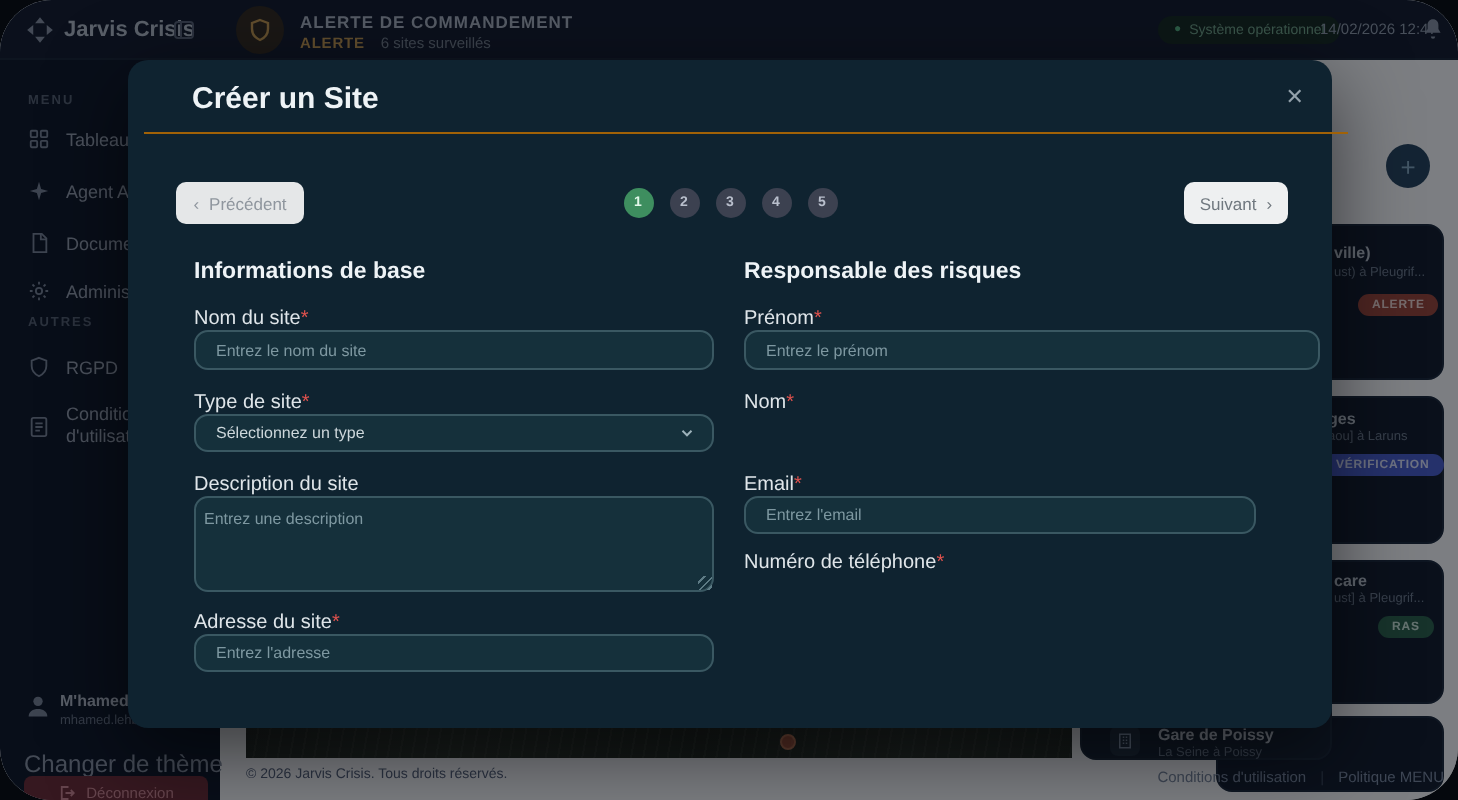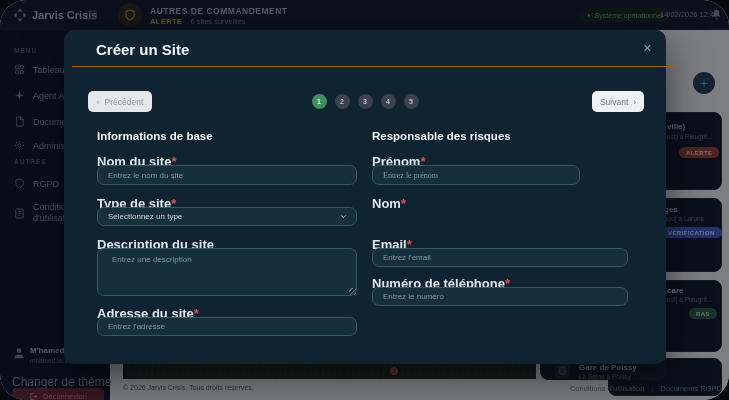--- a/index.html
+++ b/index.html
@@ -83,26 +83,26 @@
   .btn{position:absolute;top:61px;height:21px;border-radius:5px;display:flex;align-items:center;
     justify-content:center;gap:5px;font-size:8.5px;cursor:pointer;}
   .btn-prev{left:24px;width:64px;background:#e5e7e8;color:#8f969e;}
   .btn-next{left:528px;width:52px;background:#eef0f1;color:#70787f;}
   .steps{position:absolute;left:0;top:61px;width:100%;height:21px;display:flex;
     align-items:center;justify-content:center;gap:8px;}
   .step{width:15px;height:15px;border-radius:50%;background:#3c4150;color:#b9bfcc;
     font-size:7px;font-weight:bold;display:flex;align-items:center;justify-content:center;cursor:pointer;}
   .step.active{background:#3e8e5f;color:#e2f8ea;}
   .col-h{position:absolute;top:100px;font-size:11.5px;font-weight:bold;color:#eef3f6;}
-  .f-label{position:absolute;font-size:13px;font-weight:bold;color:#dfe5e9;}
+  .f-label{position:absolute;font-size:10px;font-weight:normal;color:#dfe5e9;}
   .f-label .req{color:#e0524e;}
   .f-input{position:absolute;background:#15303b;border:1px solid #3a5862;border-radius:7px;
     color:#cfd9dd;font-size:8px;padding:0 10px;font-family:"Liberation Sans",sans-serif;outline:none;}
   .f-input::placeholder{color:#7e98a1;opacity:1;}
-  textarea.f-input{padding:6px 14px;resize:none;}
+  textarea.f-input{padding:6px 4px;resize:none;}
   .f-select{position:absolute;background:#15303b;border:1px solid #3a5862;border-radius:7px;
     display:flex;align-items:center;padding:0 10px;font-size:8px;color:#cdd7db;cursor:pointer;}
   .f-select svg{position:absolute;right:8px;width:9px;height:9px;color:#9db2ba;}
   .resize-corner{position:absolute;width:7px;height:7px;
     background:repeating-linear-gradient(135deg,transparent 0 2px,#5d7b85 2px 3px);}
   svg{display:block;}
 </style>
 </head>
 <body>
 
@@ -119,21 +119,21 @@
       <svg viewBox="0 0 24 24" fill="none" stroke="currentColor" stroke-width="2">
           <rect x="3" y="4" width="18" height="16" rx="3"></rect>
           <line x1="9" y1="4" x2="9" y2="20"></line>
         </svg>
     </span>
     <span class="cmd-icon">
       <svg width="12" height="12" viewBox="0 0 24 24" fill="none" stroke="currentColor" stroke-width="2.4">
           <path d="M12 2l8 3v6c0 5-3.5 9-8 11-4.5-2-8-6-8-11V5z"></path>
         </svg>
     </span>
-    <span class="cmd-title">AUTRES DE COMMANDEMENT</span>
+    <span class="cmd-title">ALERTE DE COMMANDEMENT</span>
     <span class="cmd-sub">
       <span class="cmd-alert">ALERTE</span>
       <span class="cmd-count">6 sites surveillés</span>
     </span>
     <span class="sysbadge">
       <span class="sysdot">●</span>
       <span>Système opérationnel</span>
     </span>
     <span class="datetime">14/02/2026 12:47</span>
     <span class="bell">
@@ -244,21 +244,21 @@
   </div>
 
   <div class="mapstrip">
     <span class="mapmarker"></span>
   </div>
 
   <span class="foot-copy">© 2026 Jarvis Crisis. Tous droits réservés.</span>
   <span class="foot-links">
     <span class="lnk">Conditions d'utilisation</span>
     <span class="foot-sep">|</span>
-    <span class="lnk">Documents RGPD</span>
+    <span class="lnk">Politique MENU</span>
   </span>
 
   <div class="backdrop"></div>
 
   <div class="modal">
     <div class="m-header">
       <span class="m-title">Créer un Site</span>
       <span class="m-close">✕</span>
     </div>
 
@@ -304,30 +304,29 @@
     <span class="f-label" style="left:33px;top:276px">
       <span>Adresse du site</span><span class="req">*</span>
     </span>
     <input class="f-input" style="left: 33px; top: 287px; width: 260px; height: 19px;" type="text" placeholder="Entrez l'adresse">
 
     <span class="col-h" style="left:308px">Responsable des risques</span>
 
     <span class="f-label" style="left:308px;top:124px">
       <span>Prénom</span><span class="req">*</span>
     </span>
-    <input class="f-input" style="left: 308px; top: 135px; width: 208px; height: 20px; font-family: Liberation Serif, serif;" type="text" placeholder="Entrez le prénom">
+    <input class="f-input" style="left: 308px; top: 135px; width: 288px; height: 20px;" type="text" placeholder="Entrez le prénom">
 
     <span class="f-label" style="left:308px;top:166px">
       <span>Nom</span><span class="req">*</span>
     </span>
 
     <span class="f-label" style="left:308px;top:207px">
       <span>Email</span><span class="req">*</span>
     </span>
     <input class="f-input" style="left: 308px; top: 218px; width: 256px; height: 19px;" type="text" placeholder="Entrez l'email">
 
     <span class="f-label" style="left:308px;top:246px">
       <span>Numéro de téléphone</span><span class="req">*</span>
     </span>
-    <input class="f-input" style="left: 308px; top: 257px; width: 256px; height: 19px;" type="text" placeholder="Entrez le numéro">
   </div>
 
 </div>
 
 </body></html>

